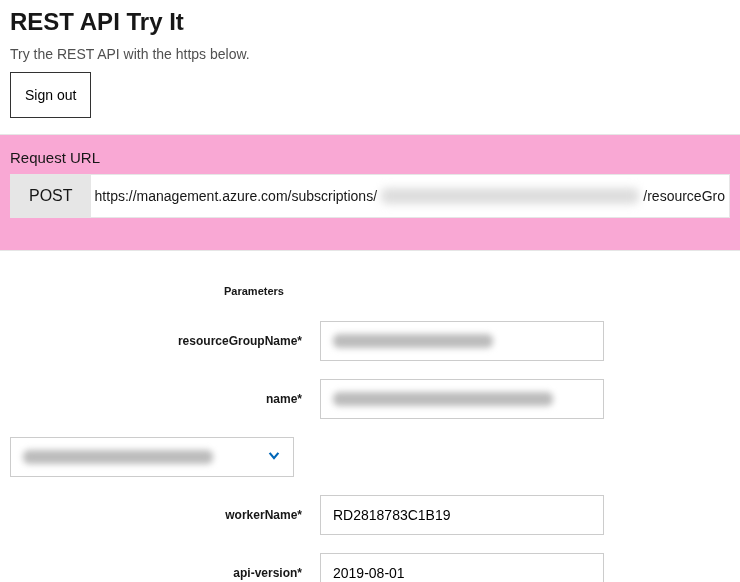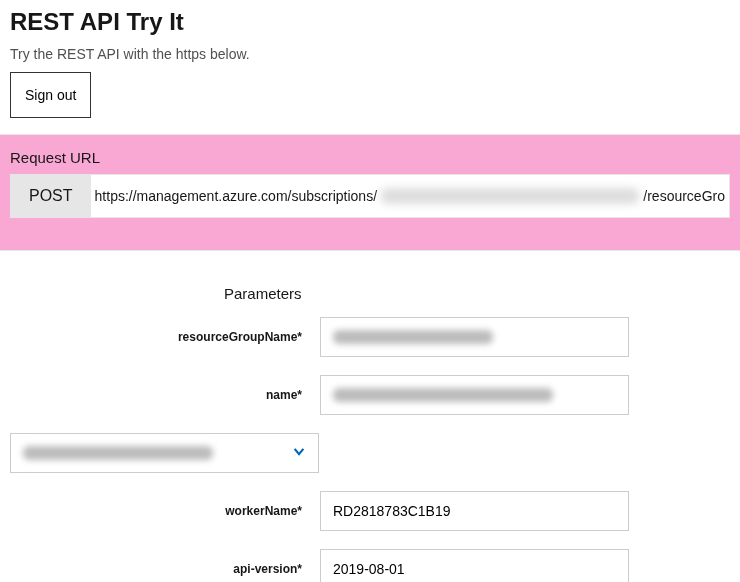--- a/index.html
+++ b/index.html
@@ -73,40 +73,40 @@
       margin: 0 4px;
       filter: blur(4px);
       border-radius: 6px;
       vertical-align: middle;
     }
     .params-section {
       padding: 34px 10px 20px 10px;
       border-top: 1px solid #e6e6e6;
     }
     .params-heading {
-      font-size: 15px;
-      font-weight: 400;
+      font-size: 11px;
+      font-weight: 700;
       margin-left: 214px;
-      margin-bottom: 15px;
+      margin-bottom: 24px;
     }
     .param-row {
       display: flex;
       align-items: center;
       margin-bottom: 18px;
     }
     .param-label {
       width: 310px;
       text-align: right;
       padding-right: 18px;
       font-size: 12px;
       color: #171717;
       font-weight: 600;
     }
     .param-input {
-      width: 309px;
+      width: 284px;
       height: 40px;
       border: 1px solid #ccc;
       padding: 0 12px;
       font-size: 14px;
       color: #171717;
       display: flex;
       align-items: center;
       position: relative;
       background: #fff;
     }

